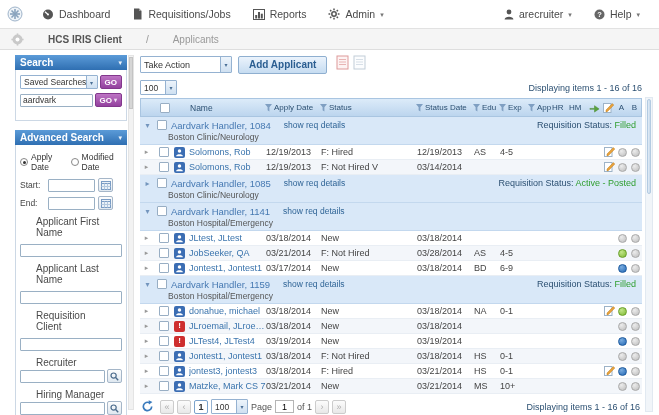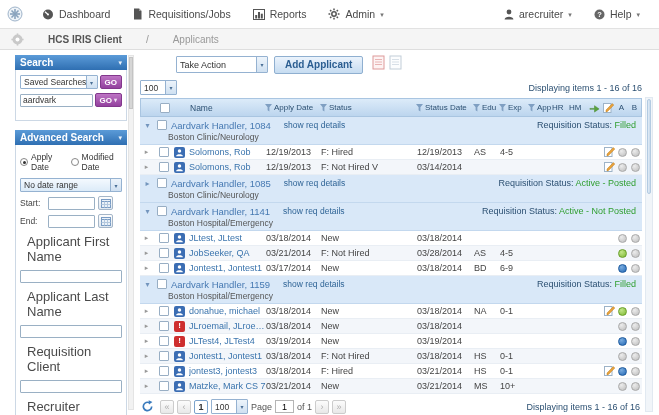--- a/index.html
+++ b/index.html
@@ -40,34 +40,34 @@
   .fselect.shade{background:linear-gradient(#f4f9fe,#dcebf8);}
   .go{background:linear-gradient(#bd74c4,#93419e);border:1px solid #82378d;color:#fff;font-size:8px;font-weight:bold;
     padding:0 4px;height:14px;border-radius:2px;display:flex;align-items:center;gap:2px;cursor:pointer;flex:none;}
   .go .caret{color:#f2e3f4;font-size:6px;}
   .tinput{border:1px solid #9ab0c4;height:13px;font-size:8.5px;padding:0 2px;border-radius:1px;width:100%;min-width:0;color:#333;}
   .adv{margin-top:9px;}
   .radio-row{display:flex;gap:8px;align-items:center;font-size:8.5px;color:#333;margin:2px 0 6px;}
   .radio-opt{display:flex;align-items:center;gap:3px;cursor:pointer;}
   .radio{width:8px;height:8px;border:1px solid #888;border-radius:50%;background:#fff;position:relative;flex:none;}
   .radio.checked::after{content:"";position:absolute;inset:1.5px;background:#333;border-radius:50%;}
-  .fldlabel{font-size:13px;color:#4a4a4a;margin:6px 7px 1px;}
+  .fldlabel{font-size:10px;color:#4a4a4a;margin:6px 16px 1px;}
   .daterow{display:flex;align-items:center;gap:3px;margin-top:4px;font-size:8.5px;color:#444;}
   .daterow .lab{width:25px;flex:none;}
   .daterow .tinput{width:47px;flex:none;}
   .sqbtn{width:15px;height:14px;border:1px solid #a5b6c8;background:linear-gradient(#fdfdfd,#dfe8f0);border-radius:2px;
     display:flex;align-items:center;justify-content:center;cursor:pointer;flex:none;padding:0;}
   .lkrow{display:flex;gap:2px;align-items:center;}
 
   
   .main{flex:1;margin-left:6px;position:relative;padding-right:11px;min-width:0;}
   .vscroll{position:absolute;right:0;top:42px;bottom:2px;width:8px;background:#f1f5f9;border:1px solid #e1e9f1;}
   .vscroll .thumb{position:absolute;top:1px;left:1px;right:1px;height:95px;background:linear-gradient(90deg,#e2ecf6,#c6d9ec);border:1px solid #b3cbe2;border-radius:3px;}
   .toolbar{display:flex;align-items:center;gap:6px;}
-  .fselect.ta{flex:none;width:92px;height:17px;font-size:9px;margin-left:36px;}
+  .fselect.ta{flex:none;width:92px;height:17px;font-size:9px;}
   .btn-add{height:18px;font-size:10px;font-weight:bold;color:#2b5e91;background:linear-gradient(#ebf3fc,#c6dcf1);
     border:1px solid #8fafd0;border-radius:2px;padding:0 10px;cursor:pointer;}
   .tool-icons{display:flex;gap:4px;margin-left:3px;}
   .psrow{display:flex;align-items:center;margin:6px 0 3px;}
   .fselect.ps{flex:none;width:37px;height:15px;}
   .displaying{margin-left:auto;font-size:9px;color:#2c5072;}
 
   
   .col-exp{width:13px;flex:none;text-align:center;}
   .col-chk{width:21px;flex:none;display:flex;justify-content:center;}
@@ -264,24 +264,20 @@
       <div class="panel-body">
         <div class="radio-row">
           <span class="radio-opt">
             <span class="radio checked"></span>
             <span>Apply Date</span>
           </span>
           <span class="radio-opt">
             <span class="radio"></span>
             <span>Modified Date</span>
           </span>
-        </div>
-        <div class="fselect shade">
-          <span>No date range</span>
-          <span class="sel-caret">▾</span>
         </div>
         <div class="daterow">
           <span class="lab">Start:</span>
           <input class="tinput" style="">
           <button class="sqbtn">
               <svg width="10" height="10" viewBox="0 0 10 10">
                 <rect x="0.5" y="1.5" width="9" height="8" fill="#eaf1f8" stroke="#7a9cc4"></rect>
                 <line x1="0.5" y1="3.5" x2="9.5" y2="3.5" stroke="#7a9cc4"></line>
                 <line x1="3.5" y1="3.5" x2="3.5" y2="9.5" stroke="#b3c8de"></line>
                 <line x1="6.5" y1="3.5" x2="6.5" y2="9.5" stroke="#b3c8de"></line>
@@ -550,24 +546,20 @@
     </div>
     <div class="g-line2">Boston Clinic/Neurology</div>
   </div>
 
   <div class="group-row">
     <div class="g-line1">
       <span class="g-exp">▾</span>
       <span class="cbx"></span>
       <a class="g-title">Aardvark Handler, 1141</a>
       <a class="g-details">show req details</a>
-      <span class="g-status">
-        <span class="g-status-label">Requisition Status:</span>
-        <span class="g-status-value">Active - Not Posted</span>
-      </span>
     </div>
     <div class="g-line2">Boston Hospital/Emergency</div>
   </div>
 
   <div class="app-row">
     <span class="col-exp exp-glyph">▸</span>
     <span class="col-chk">
             <span class="cbx"></span>
           </span>
     <span class="col-name">

